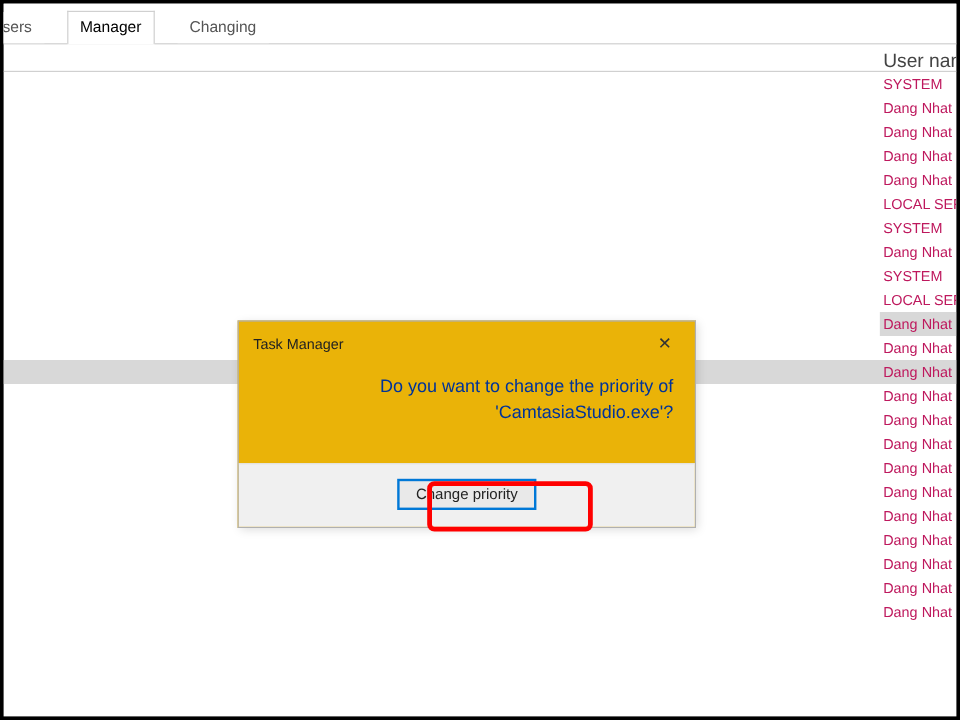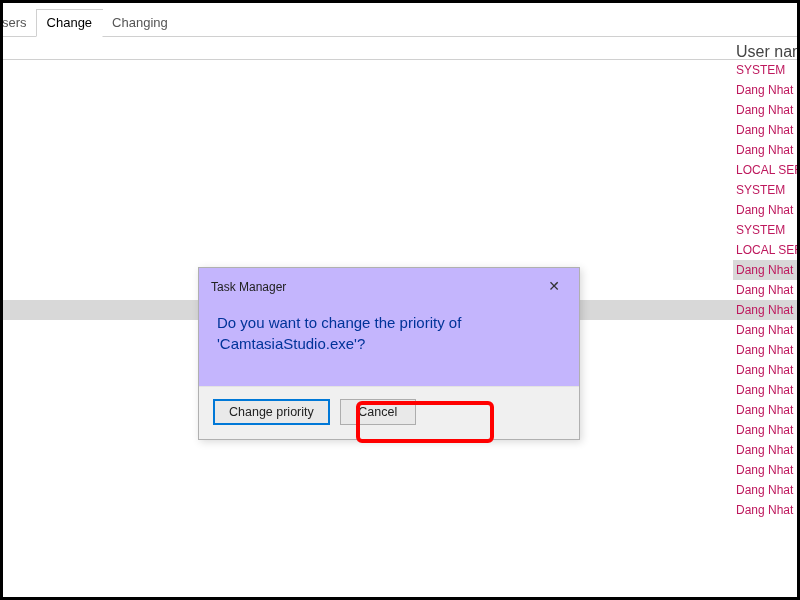--- a/index.html
+++ b/index.html
@@ -16,20 +16,21 @@
       overflow: hidden;
       position: relative;
       border: 3px solid #000;
     }
     .tabs {
       display: flex;
       align-items: flex-end;
       padding: 6px 0 0 0;
       background: #fff;
       border-bottom: 1px solid #d0d0d0;
+      gap: 20px;
     }
     .tab {
       padding: 5px 10px 6px 10px;
       color: #555;
       cursor: pointer;
       margin-left: -1px;
       position: relative;
       background: #fff;
     }
     .tab.partial-left {
@@ -85,21 +86,21 @@
       right: 0;
       top: 257px;
       height: 20px;
       background: #d8d8d8;
     }
     .dialog {
       position: absolute;
       left: 195px;
       top: 224px;
       width: 382px;
-      background: #c4b5fd;
+      background: #eab308;
       border: 1px solid #b0b0b0;
       box-shadow: 2px 2px 8px rgba(0,0,0,0.15);
       font-size: 13px;
     }
     .dialog-titlebar {
       display: flex;
       justify-content: space-between;
       align-items: center;
       padding: 8px 10px 2px 12px;
     }
@@ -111,37 +112,38 @@
       width: 30px;
       height: 22px;
       text-align: center;
       line-height: 20px;
       cursor: pointer;
       color: #333;
       font-size: 14px;
     }
     .dialog-body {
       padding: 12px 18px 18px 18px;
+      text-align: right;
     }
     .main-q {
       color: #003399;
       font-size: 15px;
       line-height: 1.4;
       margin-bottom: 14px;
     }
     .sub-text {
       color: #444;
       font-size: 12.5px;
       line-height: 1.4;
     }
     .dialog-buttons {
       background: #f0f0f0;
       padding: 12px 14px 14px 14px;
       display: flex;
-      justify-content: flex-start;
+      justify-content: center;
       gap: 10px;
       border-top: 1px solid #e3e3e3;
     }
     .btn {
       min-width: 76px;
       padding: 5px 14px;
       background: #e9e9e9;
       border: 1px solid #adadad;
       cursor: pointer;
       font-size: 12.5px;
@@ -158,21 +160,21 @@
       border: 4px solid #ff0000;
       border-radius: 6px;
       pointer-events: none;
     }
   </style>
 </head>
 <body>
 
 <div class="tabs">
   <div class="tab partial-left">sers</div>
-  <div class="tab active">Change</div>
+  <div class="tab active">Manager</div>
   <div class="tab">Changing</div>
 </div>
 
 <div class="content-area">
   <div class="selected-row-full"></div>
   <div class="table-header-line"></div>
 
   <div class="user-col">
     <div class="col-header">User name</div>
     <div id="rows-container">
@@ -205,18 +207,17 @@
   <div class="dialog">
     <div class="dialog-titlebar">
       <div class="dialog-title">Task Manager</div>
       <div class="close-x">✕</div>
     </div>
     <div class="dialog-body">
       <div class="main-q">Do you want to change the priority of 'CamtasiaStudio.exe'?</div>
     </div>
     <div class="dialog-buttons">
       <div class="btn default">Change priority</div>
-      <div class="btn">Cancel</div>
     </div>
   </div>
 
   <div class="highlight-box" style="left:353px; top:358px; width:138px; height:42px;"></div>
 </div>
 
 </body></html>

